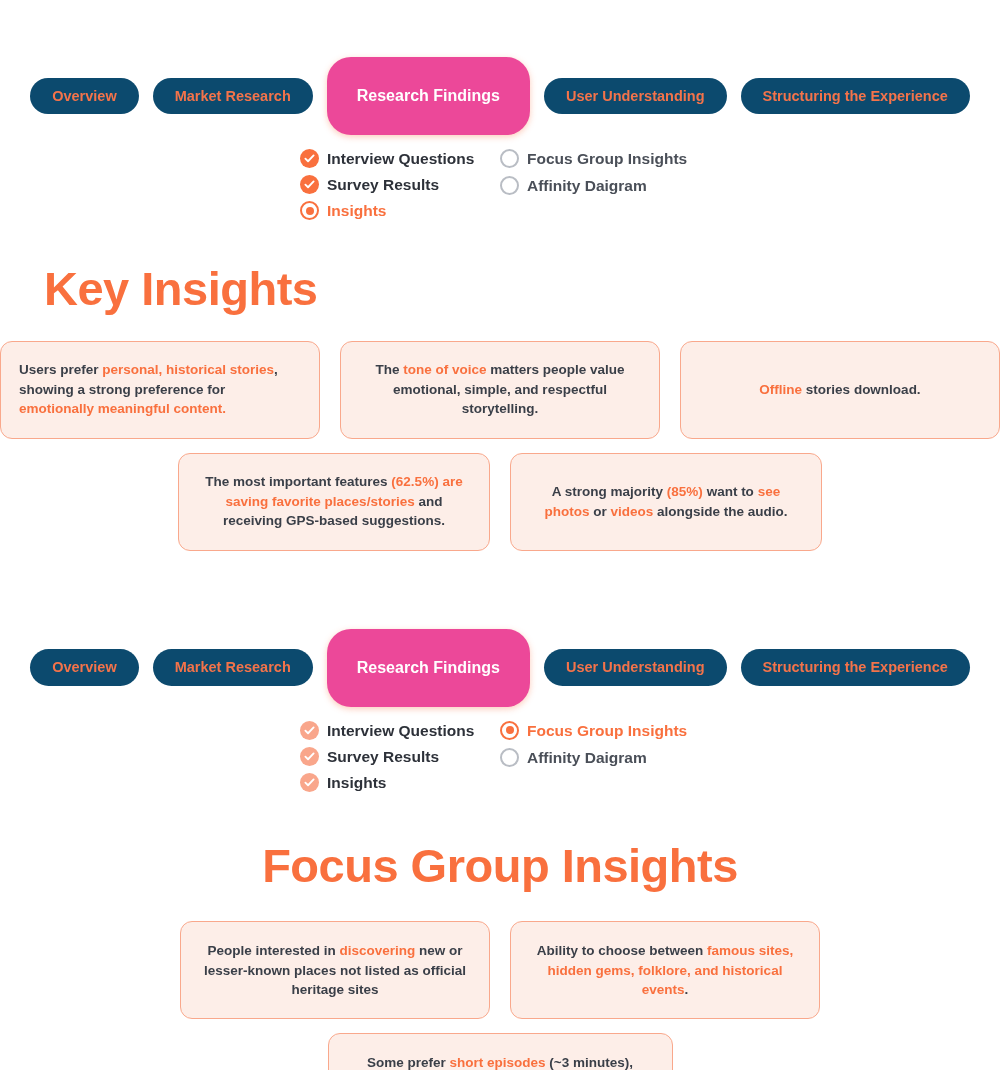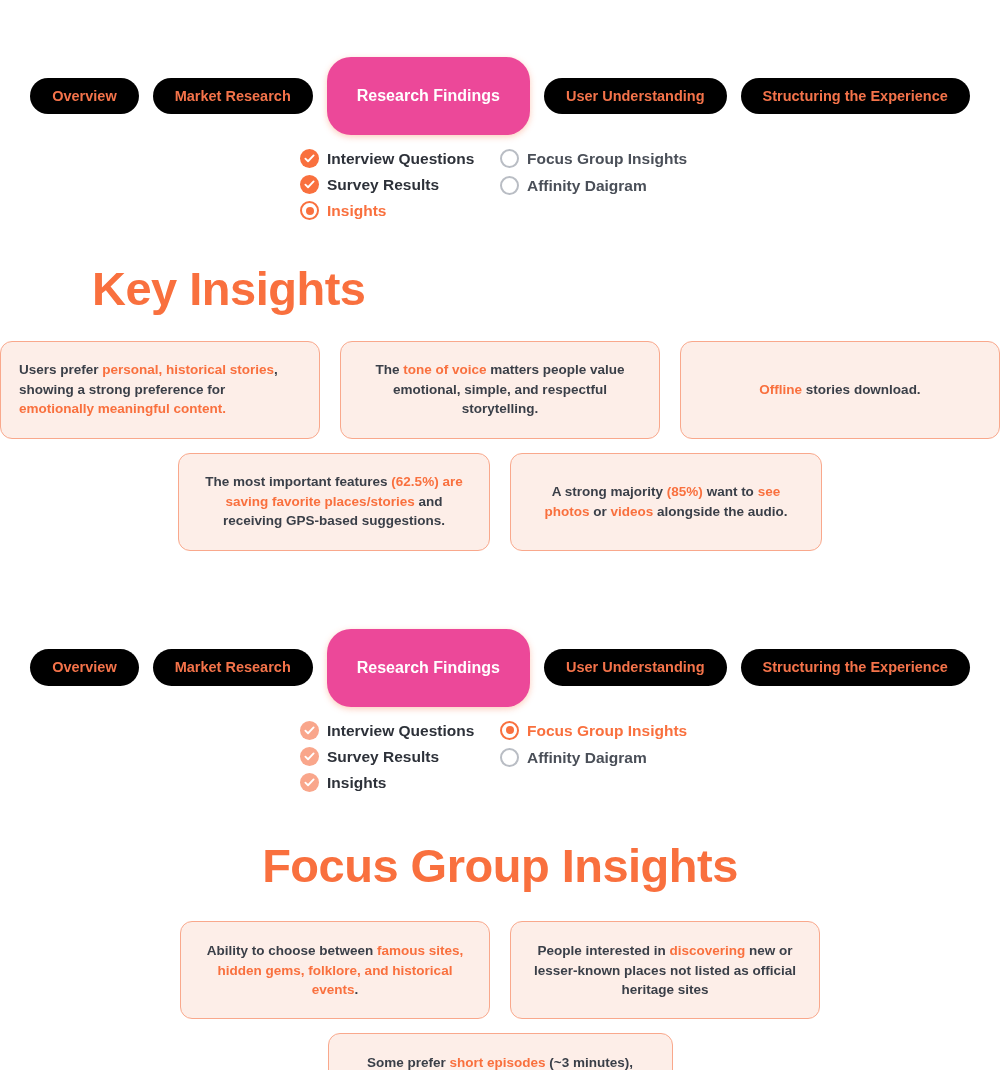--- a/index.html
+++ b/index.html
@@ -24,21 +24,21 @@
     align-items: center;
     gap: 14px;
     padding-top: 0;
   }
   .tab {
     border-radius: 22px;
     padding: 11px 22px;
     font-size: 14.5px;
     font-weight: bold;
     color: #f4734a;
-    background: #000000;
+    background: #0c4a6e;
     white-space: nowrap;
     line-height: 1;
     cursor: pointer;
   }
   .tab.active {
     background: #ec4899;
     color: #ffffff;
     box-shadow: 0 2px 6px rgba(249,112,62,0.35);
     padding: 31px 30px;
     font-size: 16px;
@@ -107,21 +107,21 @@
 
   
   h1.title {
     font-size: 47px;
     font-weight: bold;
     color: #f9703e;
     margin: 0;
     line-height: 1.1;
     letter-spacing: -0.5px;
   }
-  .title-left { padding-left: 92px; }
+  .title-left { padding-left: 44px; }
   .title-center { text-align: center; }
 
   
   .card-row {
     display: flex;
     justify-content: center;
     gap: 20px;
   }
   .card {
     background: #fdeee8;
@@ -262,24 +262,24 @@
           <span class="mark radio-off"></span>
           <span class="label">Affinity Daigram</span>
         </div>
       </div>
   </div>
 
   <h1 class="title title-center" style="margin-top:48px;">Focus Group Insights</h1>
 
   <div class="card-row fg-row1" id="s2r1" style="margin-top:30px;">
       <div class="card">
+        <div>People interested in <em>discovering</em> new or lesser-known places not listed as official heritage sites</div>
+      </div>
+      <div class="card">
         <div>Ability to choose between <em>famous sites, hidden gems, folklore, and historical events</em>.</div>
       </div>
-      <div class="card">
-        <div>People interested in <em>discovering</em> new or lesser-known places not listed as official heritage sites</div>
-      </div>
     </div>
   <div class="card-row fg-row2" id="s2r2">
       <div class="card">
         <div>Some prefer <em>short episodes</em> (~3 minutes), especially while walking.<br>Others prefer <em>medium</em> (5–10 minutes)</div>
       </div>
     </div>
 </div>
 
 </body></html>

